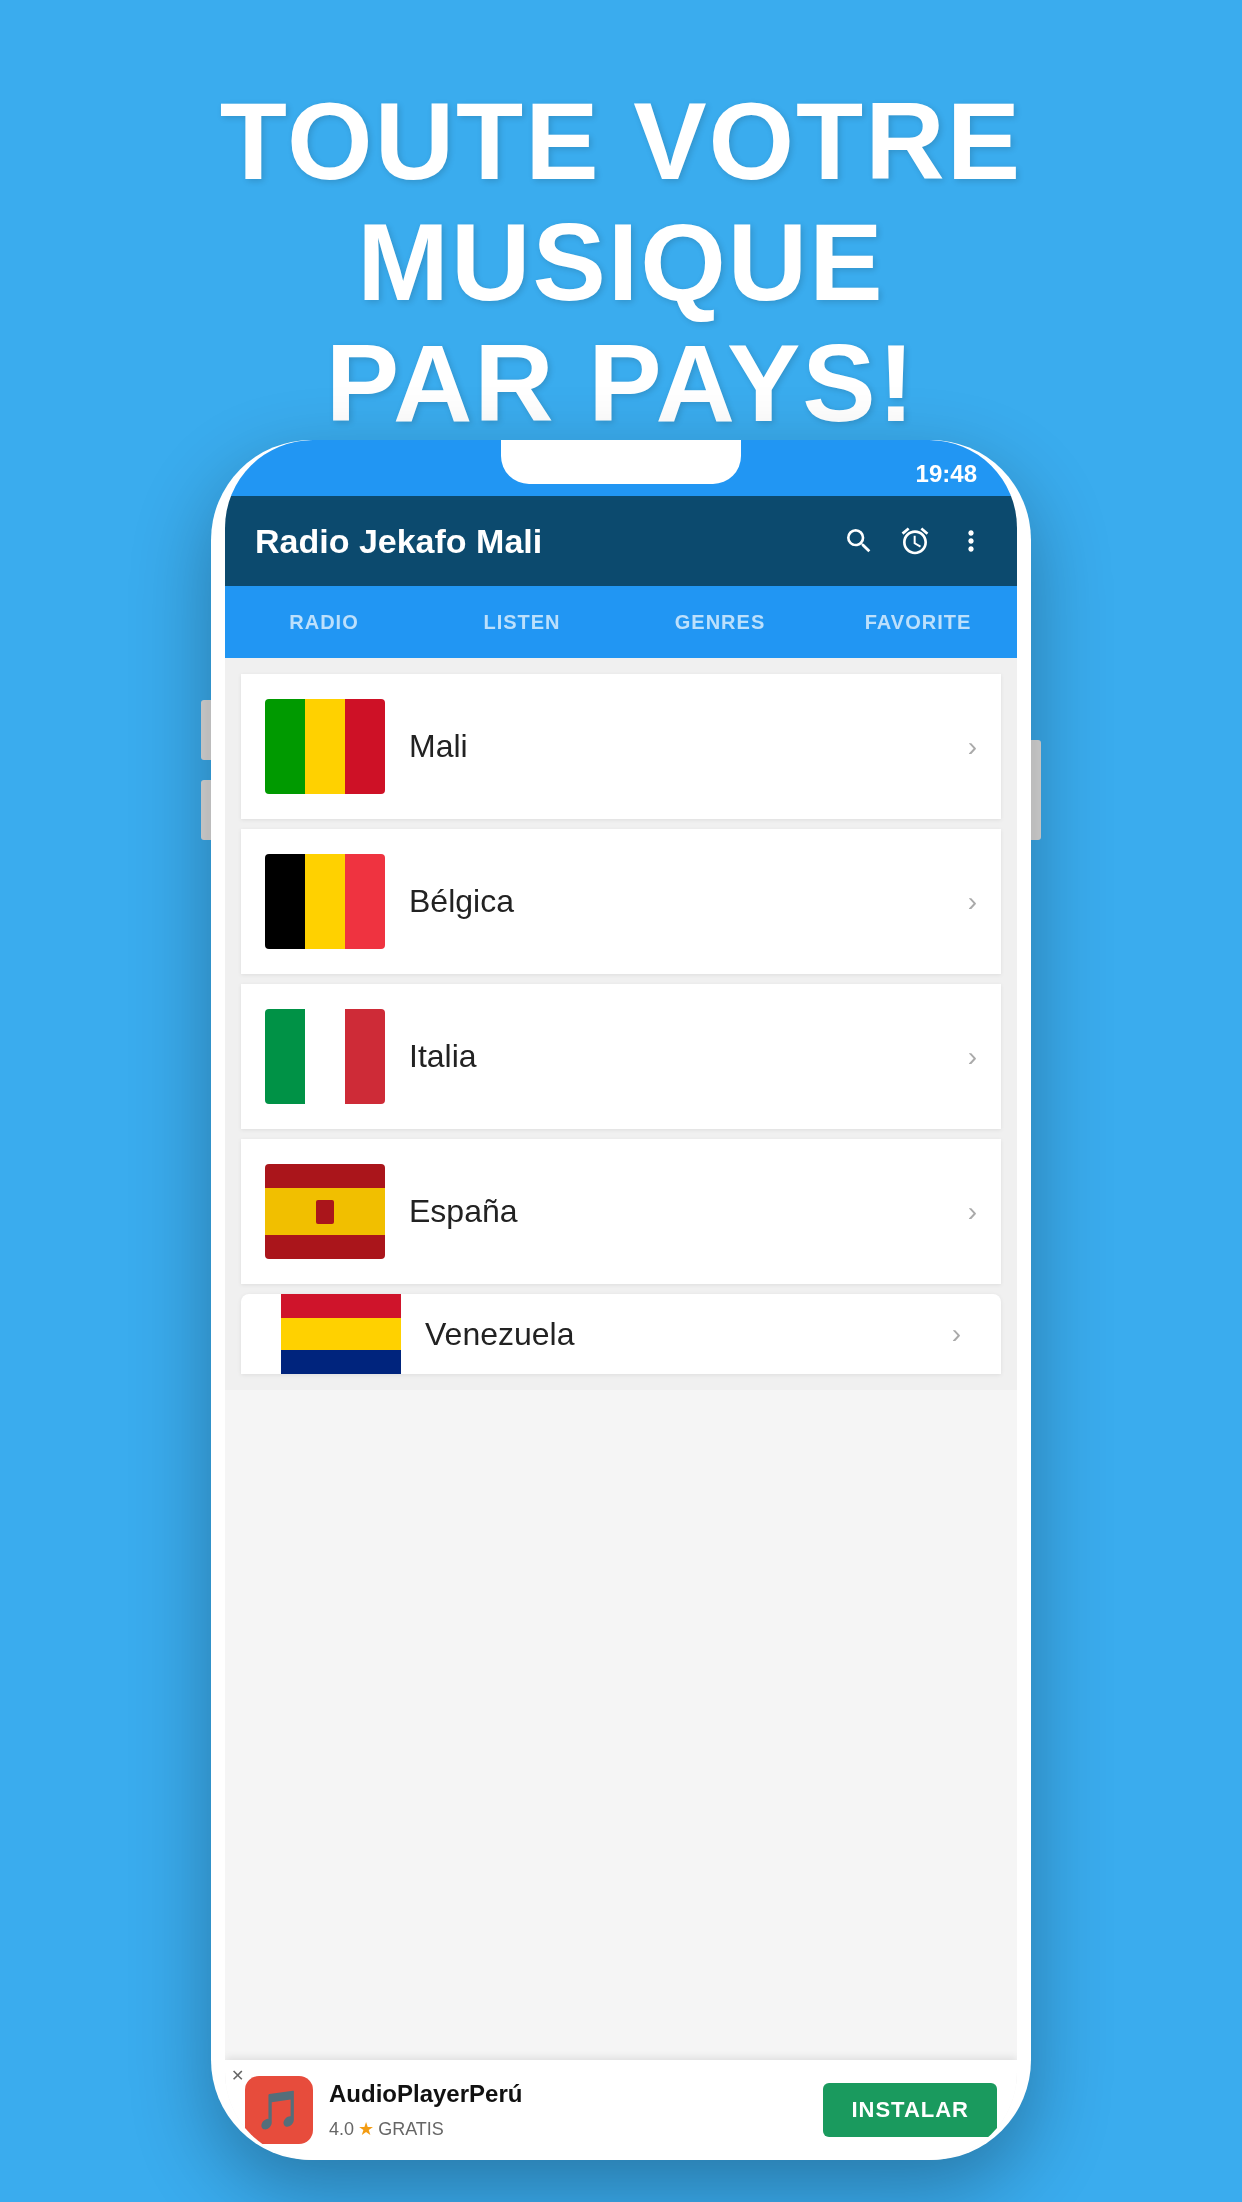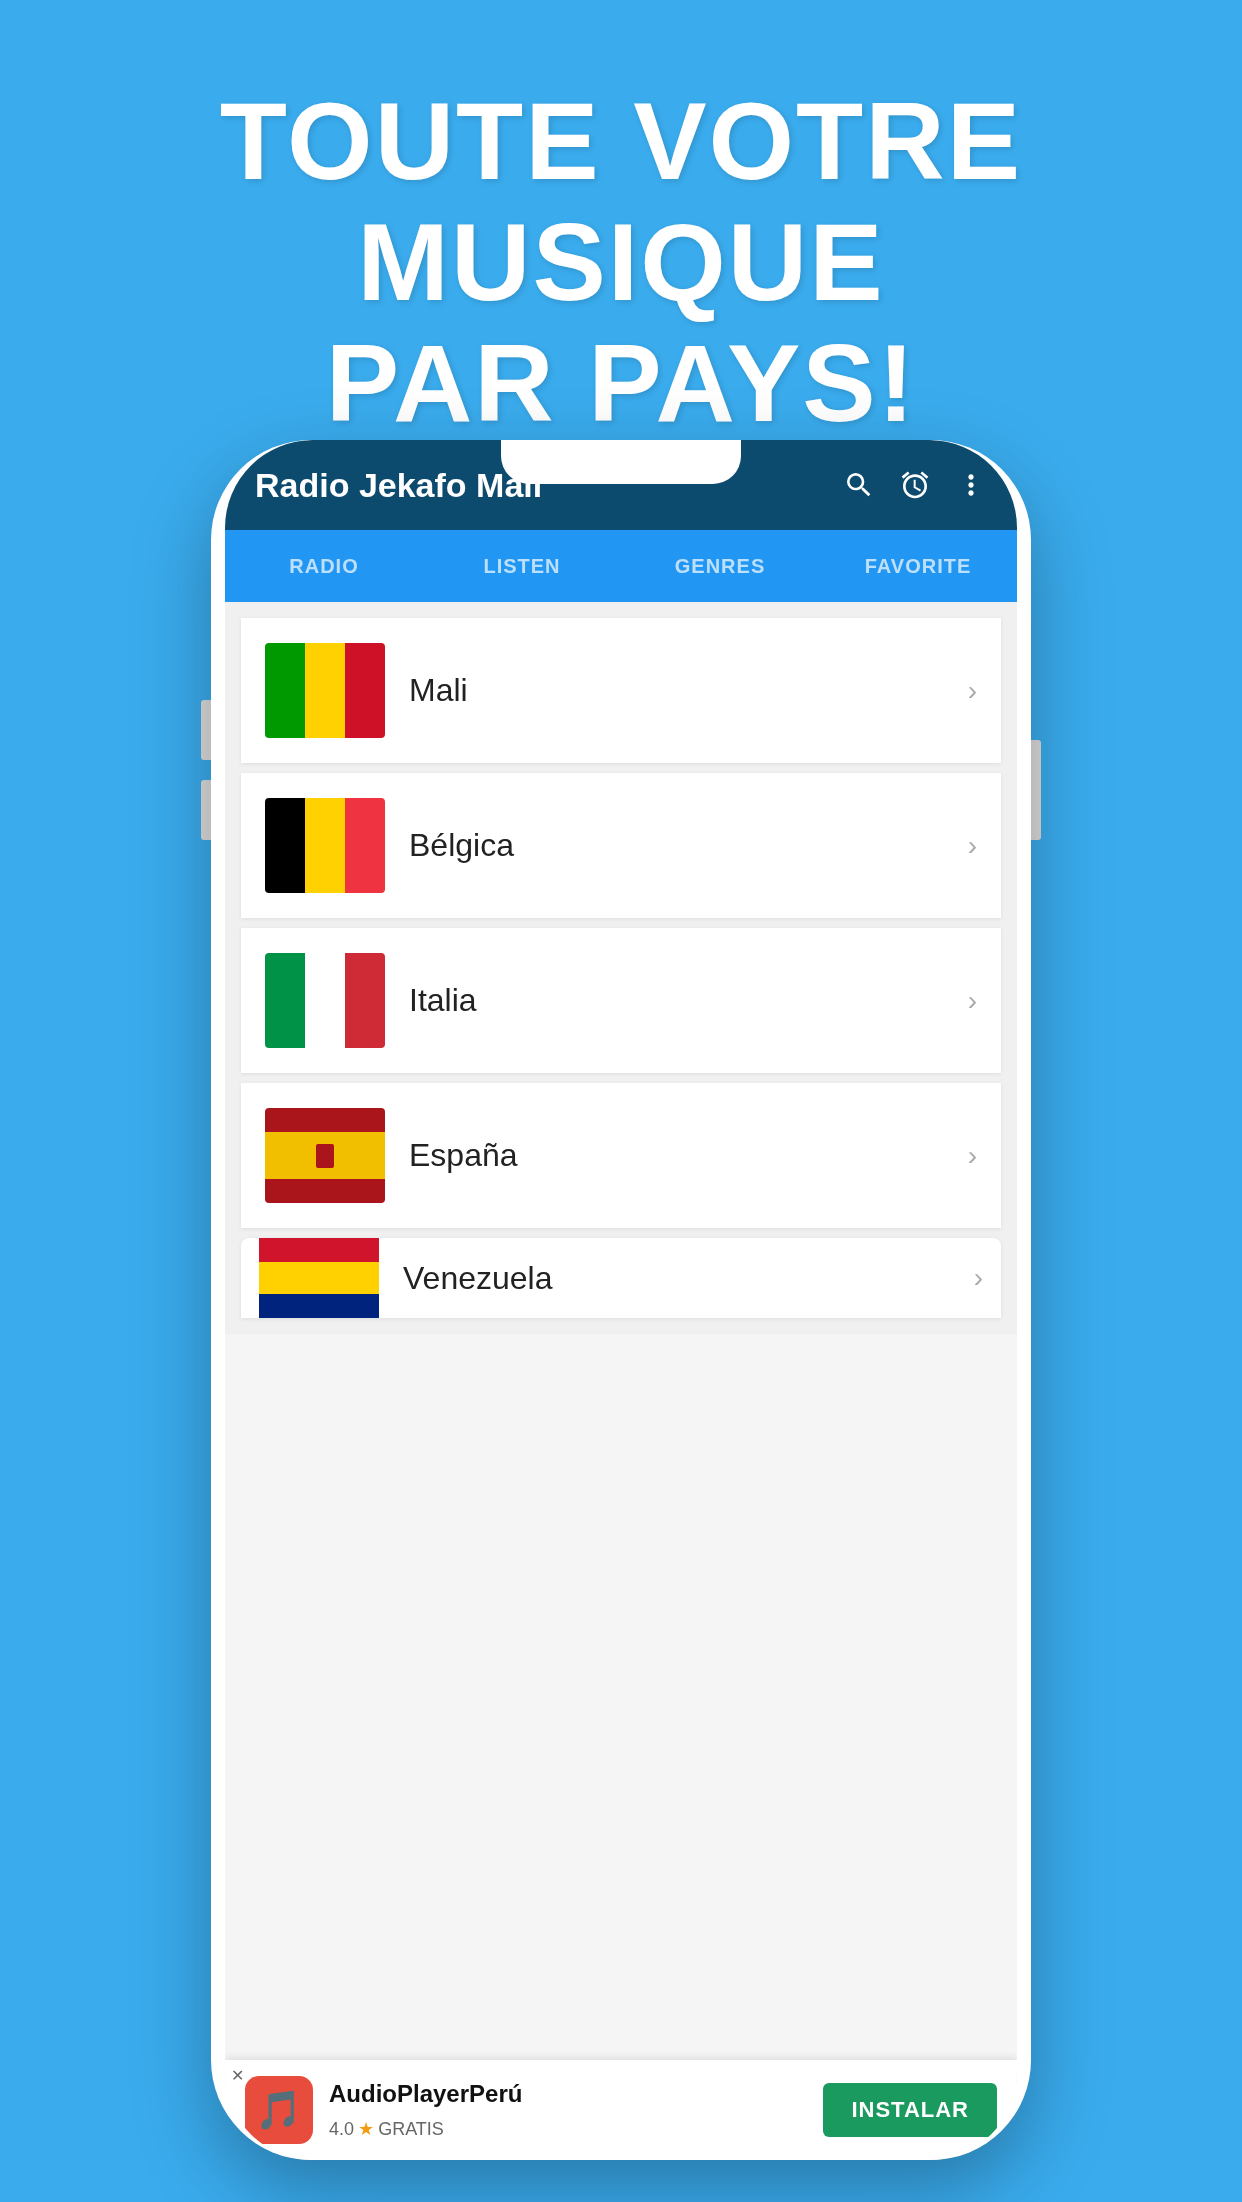--- a/index.html
+++ b/index.html
@@ -358,21 +358,21 @@
       border-radius: 0 3px 3px 0;
     }
 
     
     .country-item-partial {
       background: white;
       border-radius: 8px 8px 0 0;
       height: 80px;
       display: flex;
       align-items: center;
-      padding: 0 18px;
+      padding: 0 40px;
       gap: 24px;
       box-shadow: 0 1px 4px rgba(0,0,0,0.08);
       overflow: hidden;
     }
   </style>
 </head>
 <body>
 
 <div class="hero-title">
   <div>TOUTE VOTRE MUSIQUE</div>
@@ -384,20 +384,23 @@
   <div class="phone-side-btn-vol"></div>
   <div class="phone-side-btn-vol2"></div>
   <div class="phone-side-btn-pwr"></div>
 
   <div class="phone-frame">
 
     <div class="phone-notch"></div>
 
     <div class="phone-screen">
 
+      <div class="status-bar">
+        <span>19:48</span>
+      </div>
 
       <div class="app-bar">
         <span class="app-title">Radio Jekafo Mali</span>
         <div class="app-bar-icons">
           <span class="icon-btn">
             <svg width="32" height="32" viewBox="0 0 24 24" fill="white">
               <path d="M15.5 14h-.79l-.28-.27A6.471 6.471 0 0 0 16 9.5 6.5 6.5 0 1 0 9.5 16c1.61 0 3.09-.59 4.23-1.57l.27.28v.79l5 4.99L20.49 19l-4.99-5zm-6 0C7.01 14 5 11.99 5 9.5S7.01 5 9.5 5 14 7.01 14 9.5 11.99 14 9.5 14z"></path>
             </svg>
           </span>
           <span class="icon-btn">

